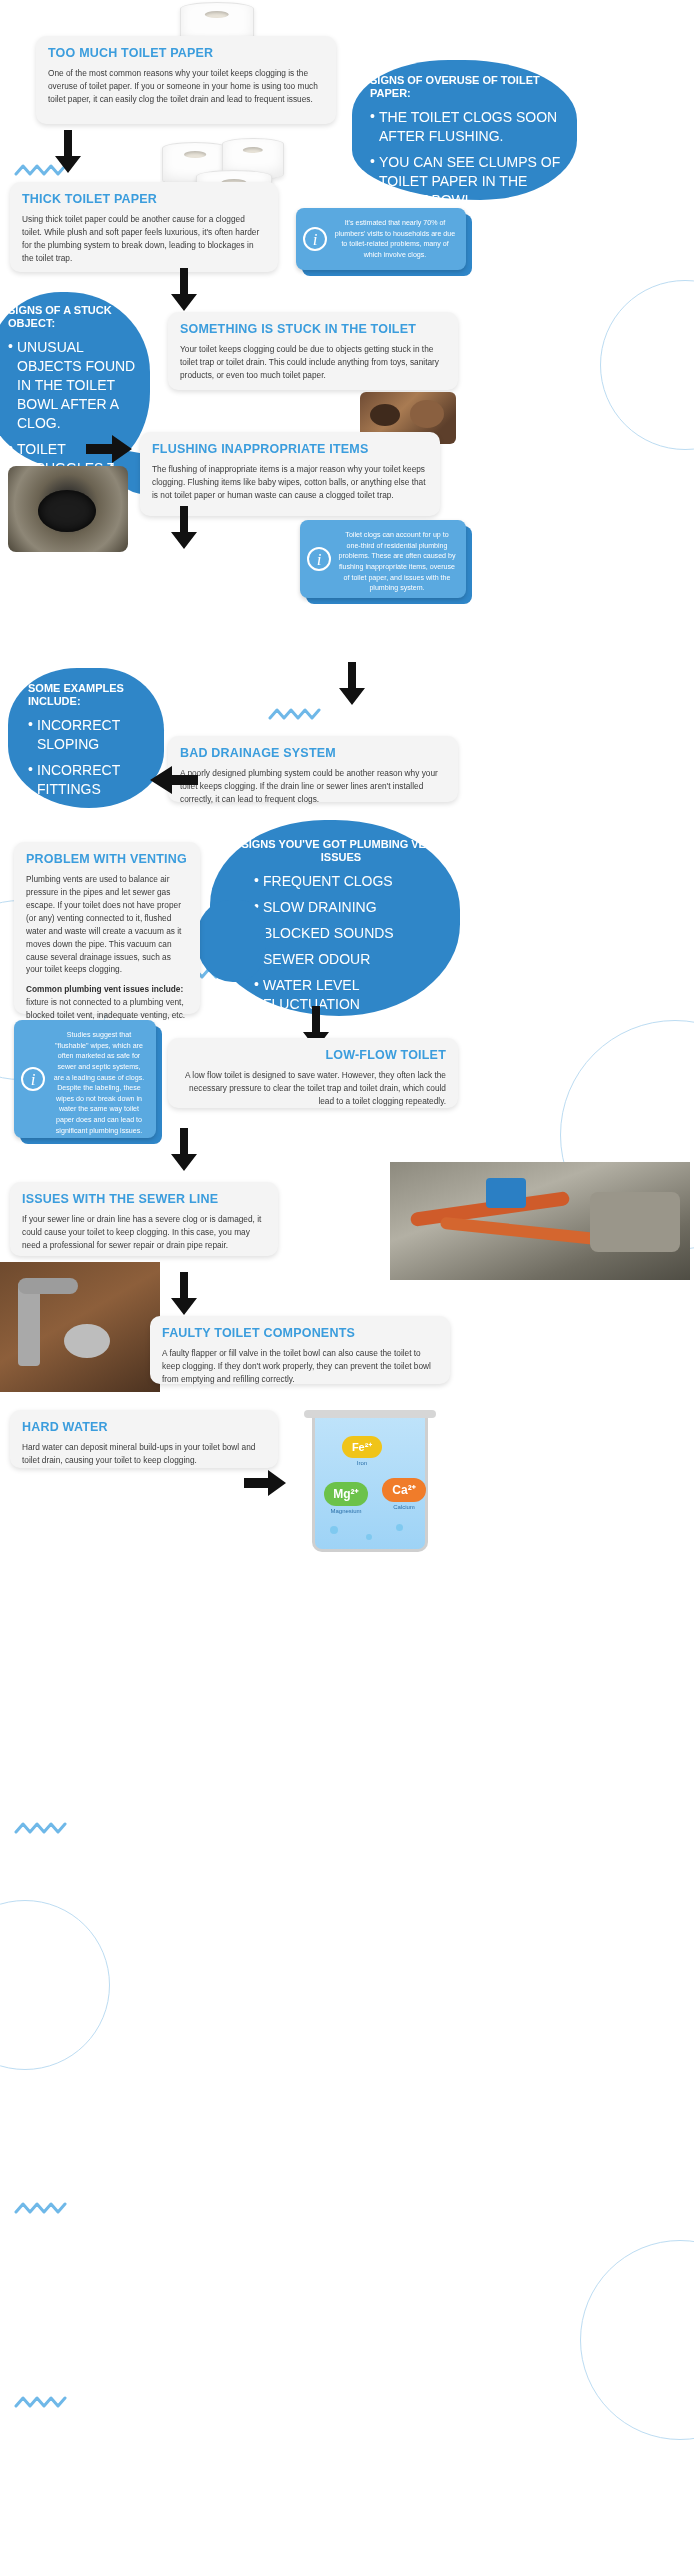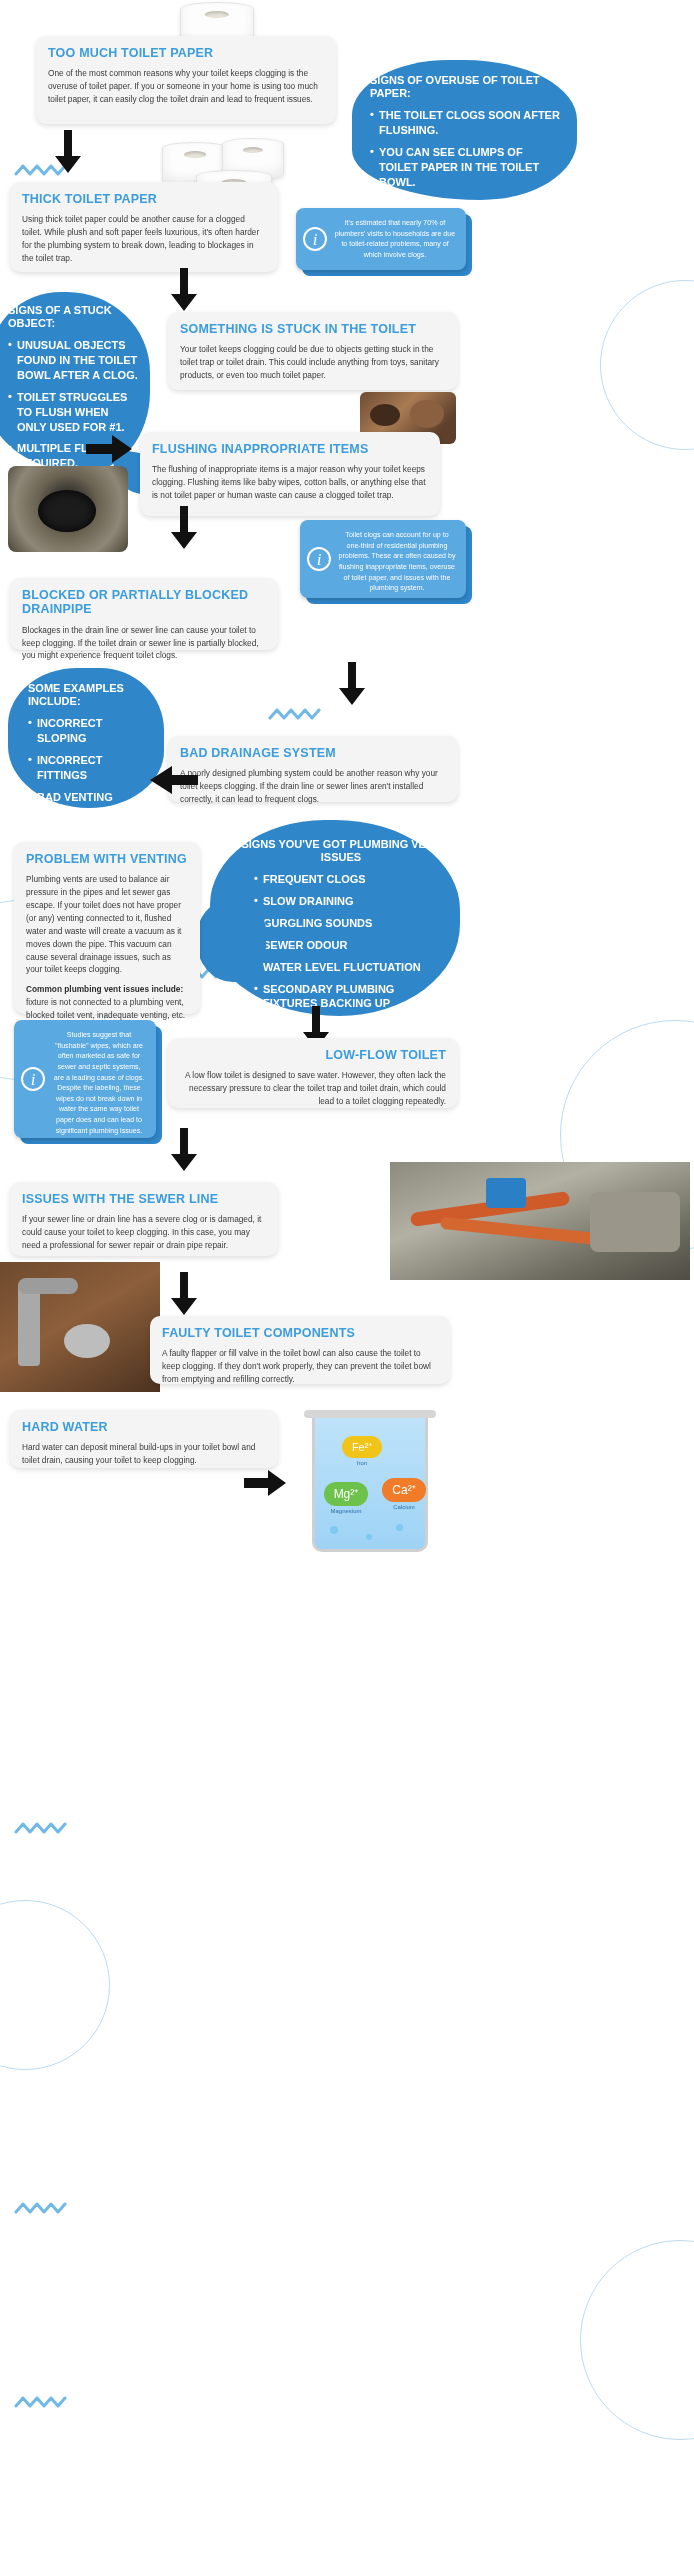--- a/index.html
+++ b/index.html
@@ -44,22 +44,22 @@
     color: #ffffff;
   }
   .blob h4 {
     font-size: 11px;
     font-weight: bold;
     line-height: 1.2;
     margin-bottom: 8px;
   }
   .blob ul { list-style: none; }
   .blob li {
-    font-size: 11px;
-    font-weight: bold;
+    font-size: 14px;
+    font-weight: normal;
     line-height: 1.35;
     margin-bottom: 7px;
     padding-left: 9px;
     position: relative;
   }
   .blob li:before {
     content: "•";
     position: absolute;
     left: 0;
     top: -1px;
@@ -147,21 +147,21 @@
     background: linear-gradient(#bfe3fa, #9ed3f6);
     border: 3px solid #cfcfcf;
     border-top: none;
     border-radius: 0 0 10px 10px;
   }
   .ion {
     position: absolute;
     border-radius: 50%;
     display: flex; align-items: center; justify-content: center;
     color: #ffffff;
-    font-weight: normal;
+    font-weight: bold;
     text-align: center;
     line-height: 1;
   }
   .ionlabel {
     position: absolute;
     font-size: 6px;
     color: #2a6fa8;
     text-align: center;
     width: 60px;
   }
@@ -311,24 +311,20 @@
     <svg width="40" height="44" viewBox="0 0 40 44">
         <path d="M16 0 h8 v26 h9 L20 43 L7 26 h9 z" fill="#111111"></path>
       </svg>
   </div>
 
   <div class="infobox shadowstack" style="left:300px; top:520px; width:166px; height:78px;">
     <span class="icirc">i</span>
     <span>Toilet clogs can account for up to one-third of residential plumbing problems. These are often caused by flushing inappropriate items, overuse of toilet paper, and issues with the plumbing system.</span>
   </div>
 
-  <div class="card" style="left:10px; top:578px; width:268px; height:72px;">
-    <h3>BLOCKED OR PARTIALLY BLOCKED DRAINPIPE</h3>
-    <p>Blockages in the drain line or sewer line can cause your toilet to keep clogging. If the toilet drain or sewer line is partially blocked, you might experience frequent toilet clogs.</p>
-  </div>
 
   <div class="arrow" style="left:332px; top:662px;">
     <svg width="40" height="44" viewBox="0 0 40 44">
         <path d="M16 0 h8 v26 h9 L20 43 L7 26 h9 z" fill="#111111"></path>
       </svg>
   </div>
 
   <div class="blob" style="left:8px; top:668px; width:156px; height:140px; border-radius: 60% 55% 65% 70% / 55% 60% 55% 60%; padding:14px 14px 14px 20px;">
     <h4>SOME EXAMPLES INCLUDE:</h4>
     <ul>
@@ -348,21 +344,21 @@
     <svg width="50" height="36" viewBox="0 0 50 36">
         <path d="M50 13 H24 V4 L2 18 L24 32 v-9 h26 z" fill="#111111"></path>
       </svg>
   </div>
 
   <div class="blob" style="left:210px; top:820px; width:250px; height:196px; border-radius: 55% 60% 58% 62% / 52% 55% 56% 52%; padding:18px 18px 14px 30px;">
     <h4 style="text-align:center;">SIGNS YOU'VE GOT PLUMBING VENT ISSUES</h4>
     <ul style="margin-left:14px;">
       <li>FREQUENT CLOGS</li>
       <li>SLOW DRAINING</li>
-      <li>GURGLING SOUNDS</li>
+      <li>BLOCKED SOUNDS</li>
       <li>SEWER ODOUR</li>
       <li>WATER LEVEL FLUCTUATION</li>
       <li>SECONDARY PLUMBING FIXTURES BACKING UP</li>
     </ul>
   </div>
 
   <div style="position:absolute; left:196px; top:900px; width:70px; height:82px; background:#2f86c8; border-radius:50% 40% 45% 55%;"></div>
 
   <div class="card" style="left:14px; top:842px; width:186px; height:172px;">
     <h3>PROBLEM WITH VENTING</h3>

